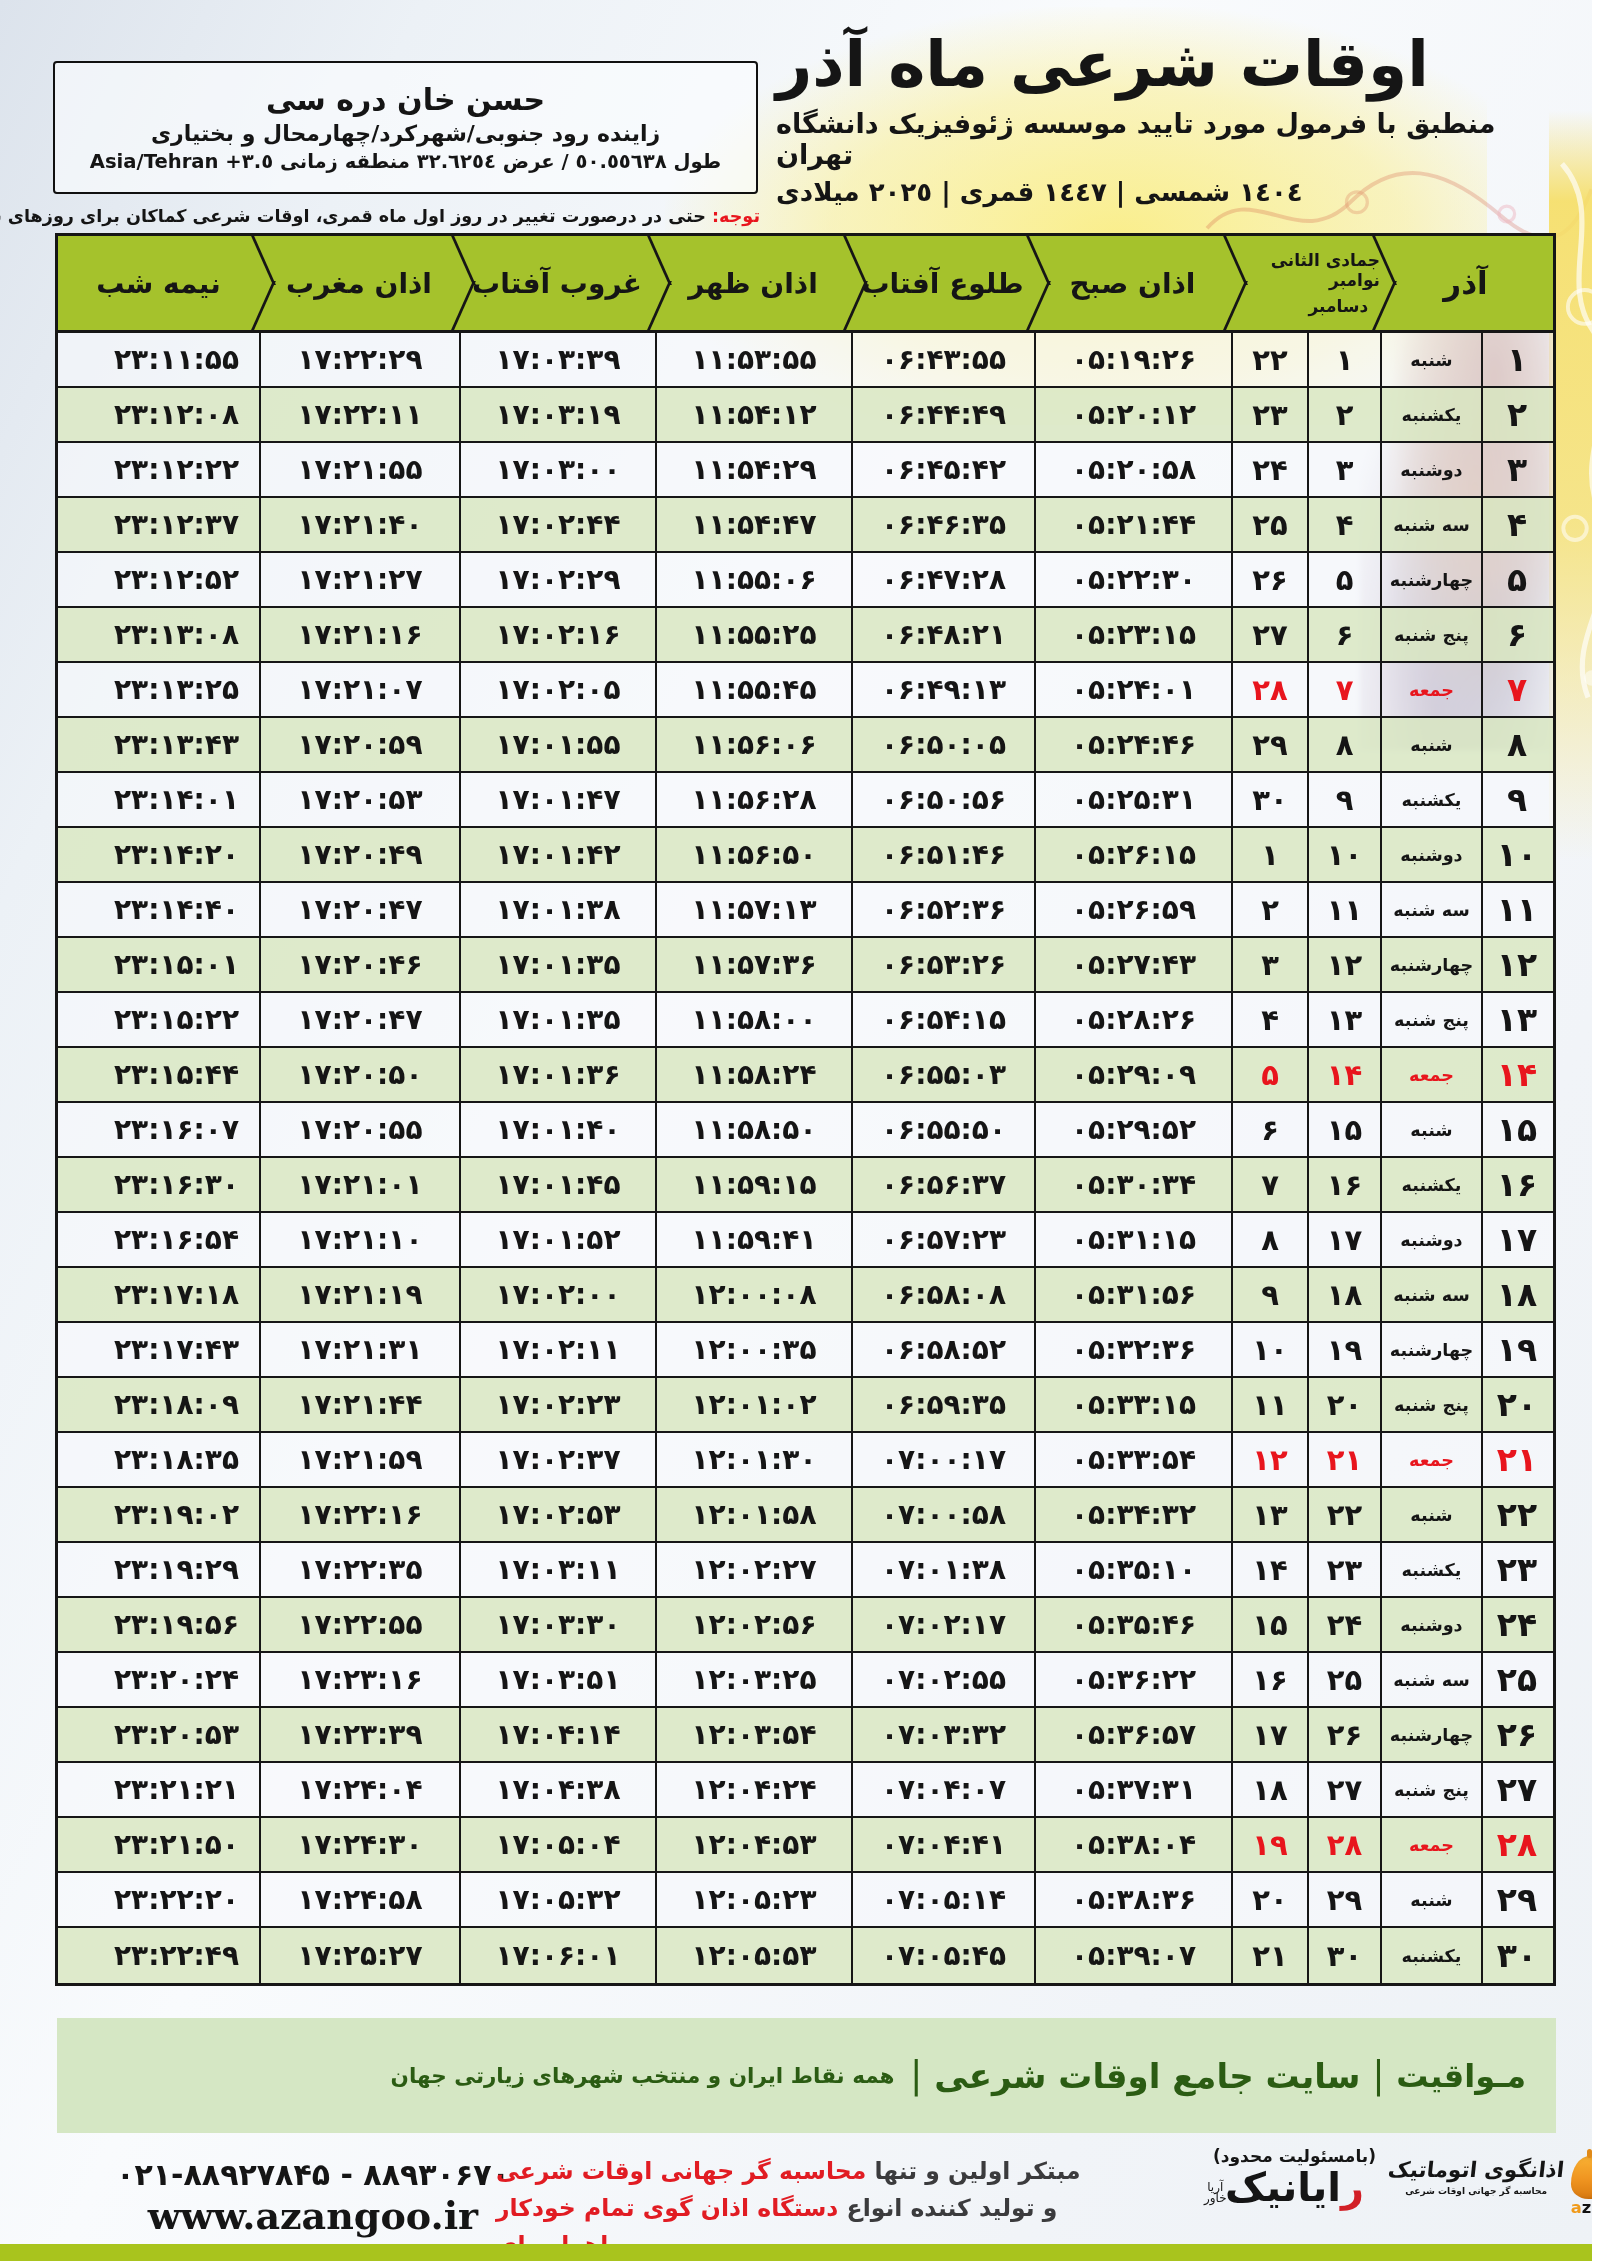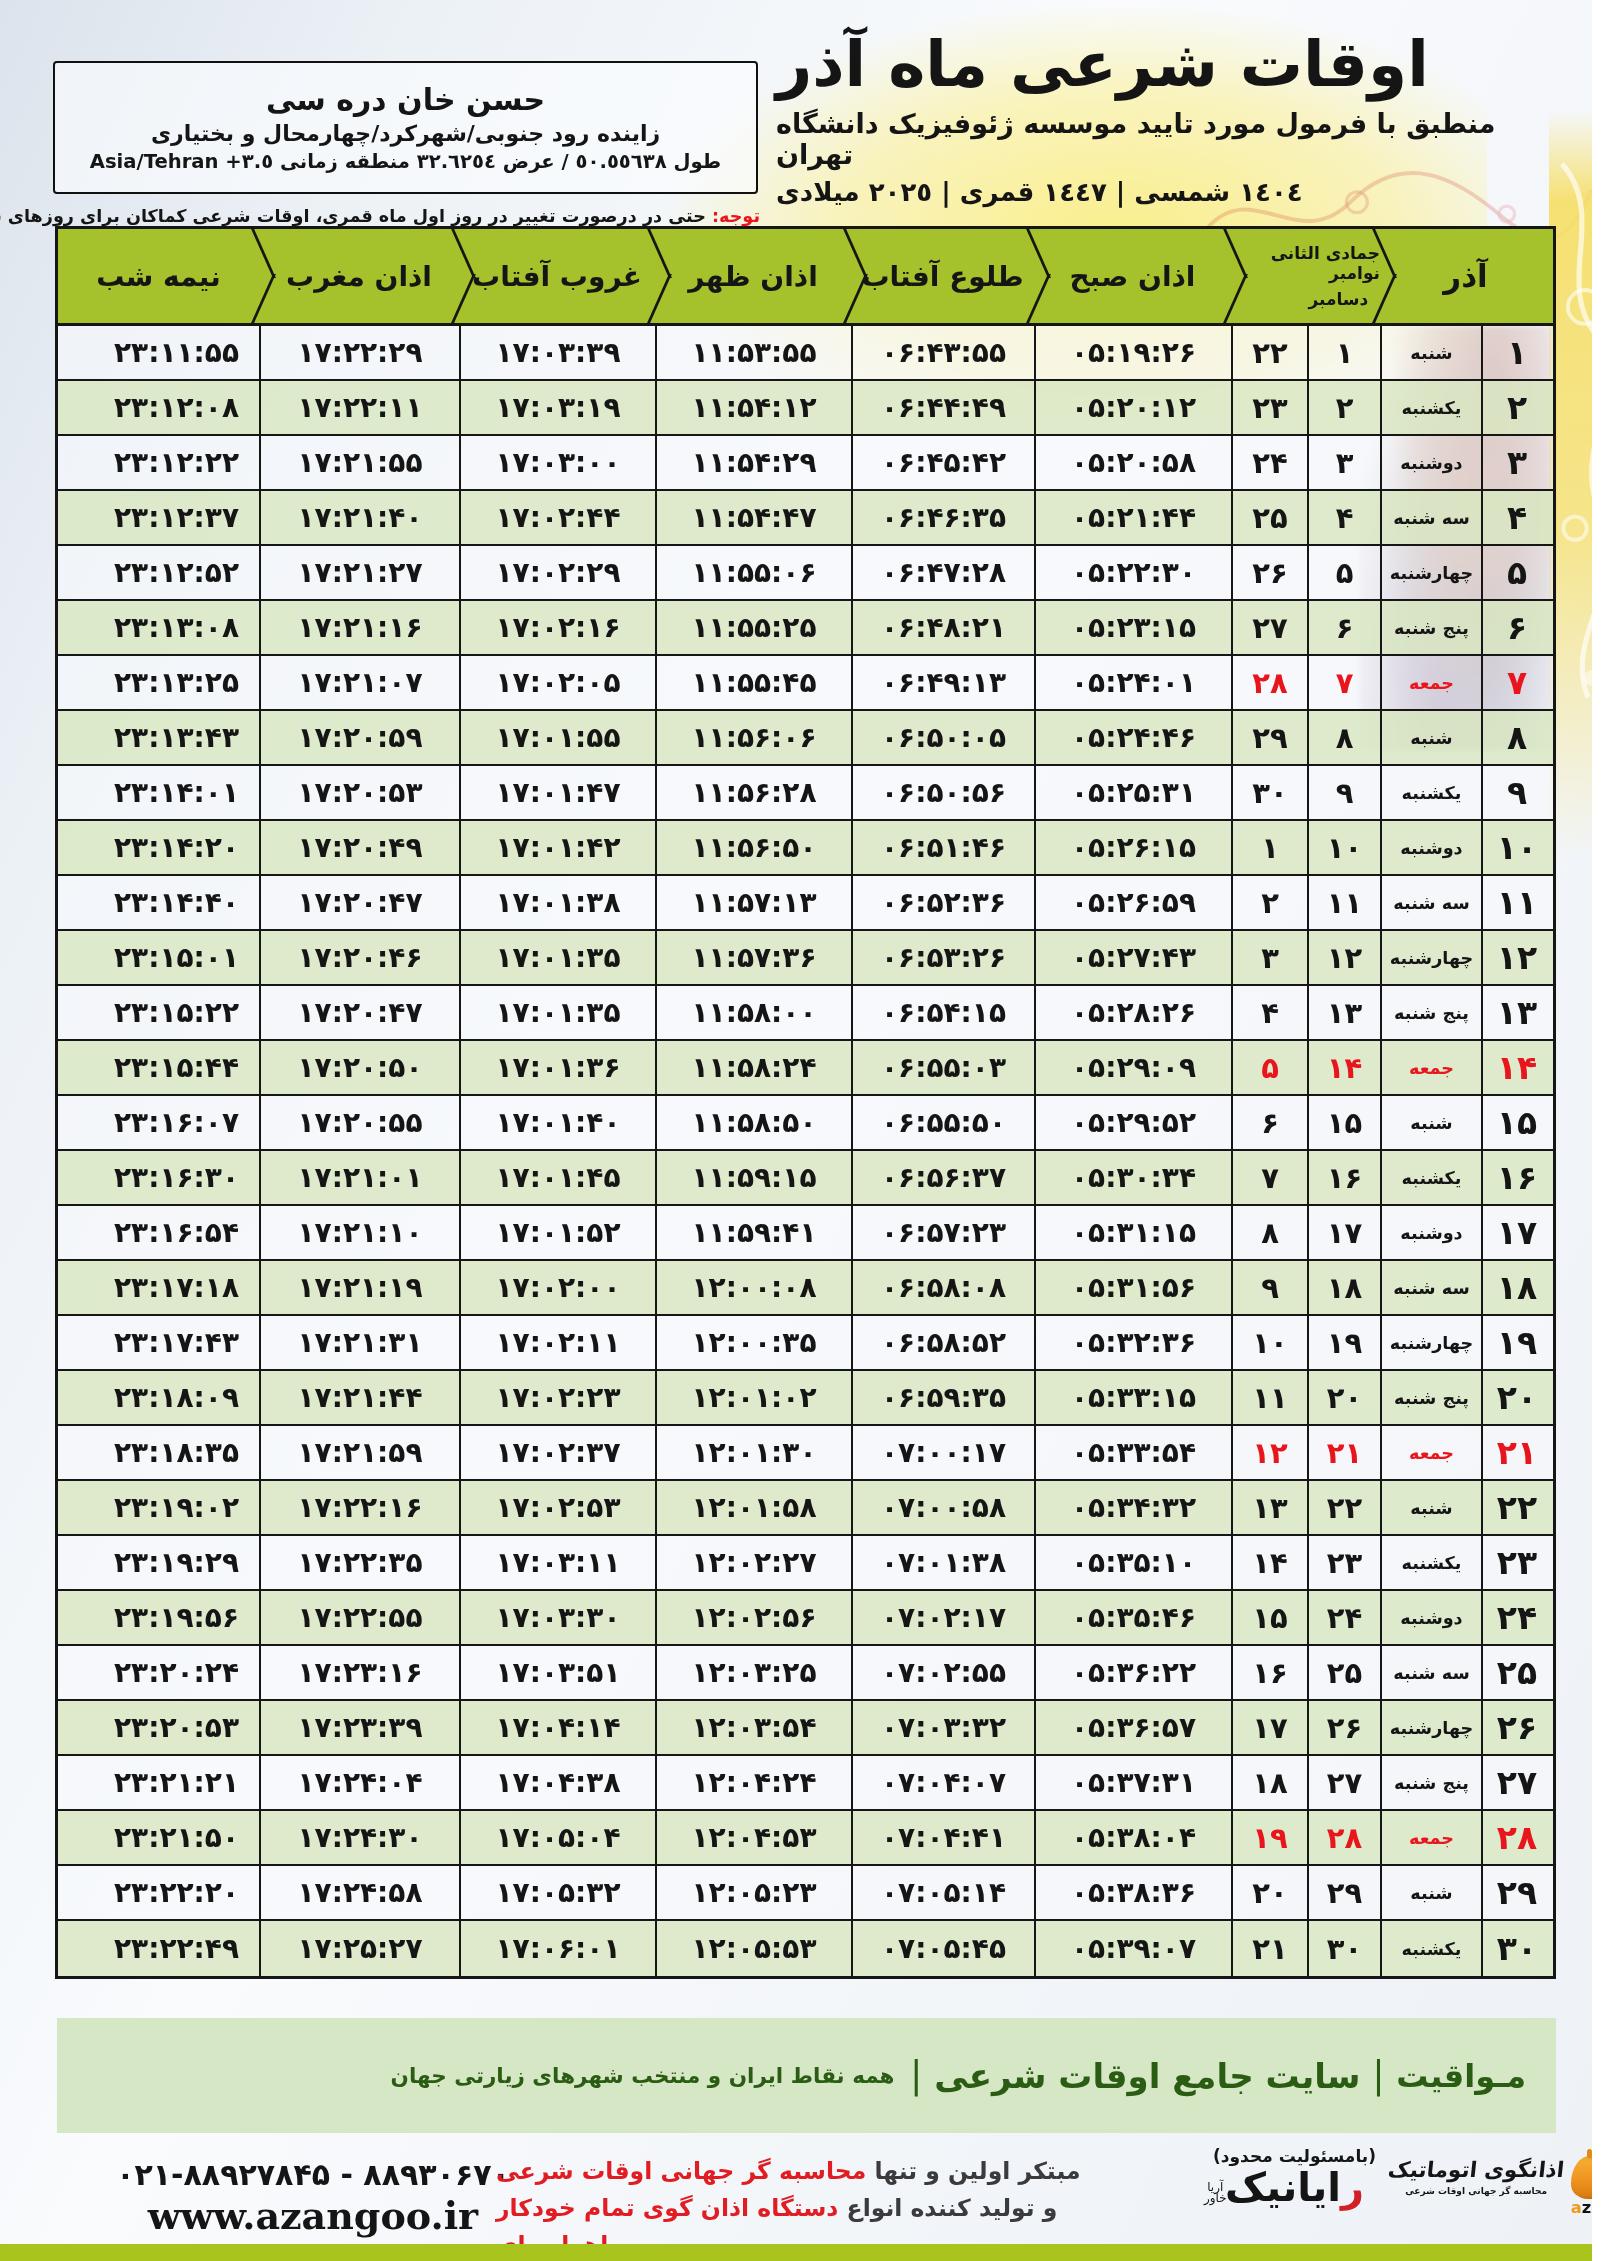--- a/index.html
+++ b/index.html
@@ -33,21 +33,21 @@
   .loc-coords .ltr { direction:ltr; unicode-bidi:embed; }
   
   .title-block { position:absolute; left:776px; top:12px; width:770px; z-index:2; text-align:left;margin-top:16px; }
   .main-title { font-size:63px; font-weight:900; letter-spacing:-0.7px; }
   .sub-title { font-size:27px; font-weight:800; margin-top:6.5px; }
   .year-line { font-size:26px; font-weight:700; margin-top:7.8px; }
   
   .notice { position:absolute; left:55px; top:206px; width:705px; z-index:2; font-size:17.6px; font-weight:600; text-align:right; white-space:nowrap; }
   .notice .lbl { color:#e8151d; font-weight:800; }
   
-  .sheet { position:absolute; left:55px; top:226px; width:1501px; z-index:1; border:3.3px solid #161616; background:rgba(255,255,255,.15); }
+  .sheet { position:absolute; left:55px; top:233px; width:1501px; z-index:1; border:3.3px solid #161616; background:rgba(255,255,255,.15); }
   .thead { display:grid; direction:ltr; height:97px; border-bottom:3.3px solid #161616; background:#a5c22c;
     grid-template-columns:201px 200px 196px 196px 183px 197px 76px 73px 101px 70px; }
   .thead .hcell { position:relative; display:flex; align-items:center; justify-content:center; font-weight:900; font-size:28px; direction:rtl; }
   .thead .hcell .slant { position:absolute; left:-1.3px; top:0; width:100%; height:100%; pointer-events:none; }
   .thead .hcell .slant::before { content:""; position:absolute; left:3.9px; top:0; width:2.6px; height:52%; background:#161616; transform:skewX(24deg); }
   .thead .hcell .slant::after  { content:""; position:absolute; left:3.9px; bottom:0; width:2.6px; height:52%; background:#161616; transform:skewX(-24deg); }
   .hcell.h-split { grid-column:7 / 9; flex-direction:column; font-size:17px; font-weight:800; gap:5.2px; justify-content:center; }
   .hcell.h-split .l2 { align-self:flex-start; margin-right:11.7px; margin-left:auto; padding-left:26px; }
   .hcell.h-azar { grid-column:9 / 11; font-size:31px; }
   .tbody .row { display:grid; direction:ltr; height:55px; border-bottom:2.6px solid #161616;

